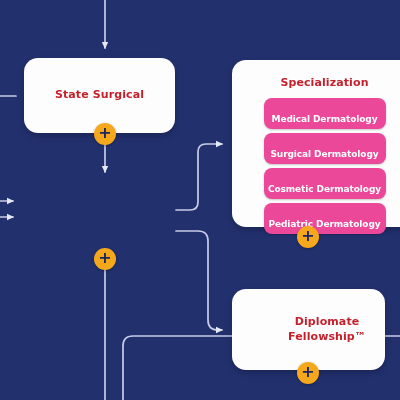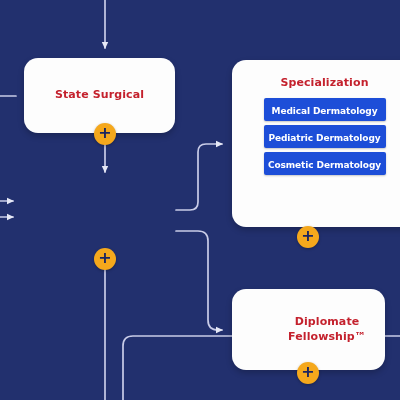--- a/index.html
+++ b/index.html
@@ -15,23 +15,23 @@
     box-shadow:0 3px 6px rgba(0,0,0,.22);
     display:flex;flex-direction:column;align-items:center;justify-content:center;
     box-sizing:border-box;
   }
   .node-title{
     color:#c4212d;font-weight:bold;font-size:11px;letter-spacing:.1px;
     text-align:center;line-height:1.35;
   }
   .spec-title{font-size:11px;margin-bottom:7px;}
   .pill{
-    background:#1d4ed8;color:#ffffff;font-weight:bold;font-size:9px;
-    border-radius:2px;text-align:center;
-    width:122px;padding:8px 0 5px 0;margin-bottom:4px;
+    background:#ec4899;color:#ffffff;font-weight:bold;font-size:9px;
+    border-radius:8px;text-align:center;
+    width:122px;padding:16px 0 5px 0;margin-bottom:4px;
     box-shadow:0 1px 2px rgba(0,0,0,.22);
     letter-spacing:-.1px;white-space:nowrap;
   }
   .pill:last-child{margin-bottom:0;}
   .plus{
     position:absolute;width:22px;height:22px;border-radius:50%;
     background:#f5a81c;display:flex;align-items:center;justify-content:center;
     color:#1b2560;font-size:16px;font-weight:bold;line-height:1;
     box-shadow:0 1px 3px rgba(0,0,0,.28);
   }
@@ -78,22 +78,23 @@
     <span>+</span>
   </div>
 
   <div class="plus" style="left:94px;top:248px;">
     <span>+</span>
   </div>
 
   <div class="node" style="left:232px;top:60px;width:185px;height:167px;justify-content:flex-start;padding-top:16px;">
     <div class="node-title spec-title">Specialization</div>
     <div class="pill">Medical Dermatology</div>
+    <div class="pill">Surgical Dermatology</div>
+    <div class="pill">Cosmetic Dermatology</div>
     <div class="pill">Pediatric Dermatology</div>
-    <div class="pill">Cosmetic Dermatology</div>
   </div>
   <div class="plus" style="left:297px;top:226px;">
     <span>+</span>
   </div>
 
   <div class="node" style="left:232px;top:289px;width:153px;height:81px;padding-left:37px;">
     <div class="node-title">
       <div>Diplomate</div>
       <div>Fellowship™</div>
     </div>

